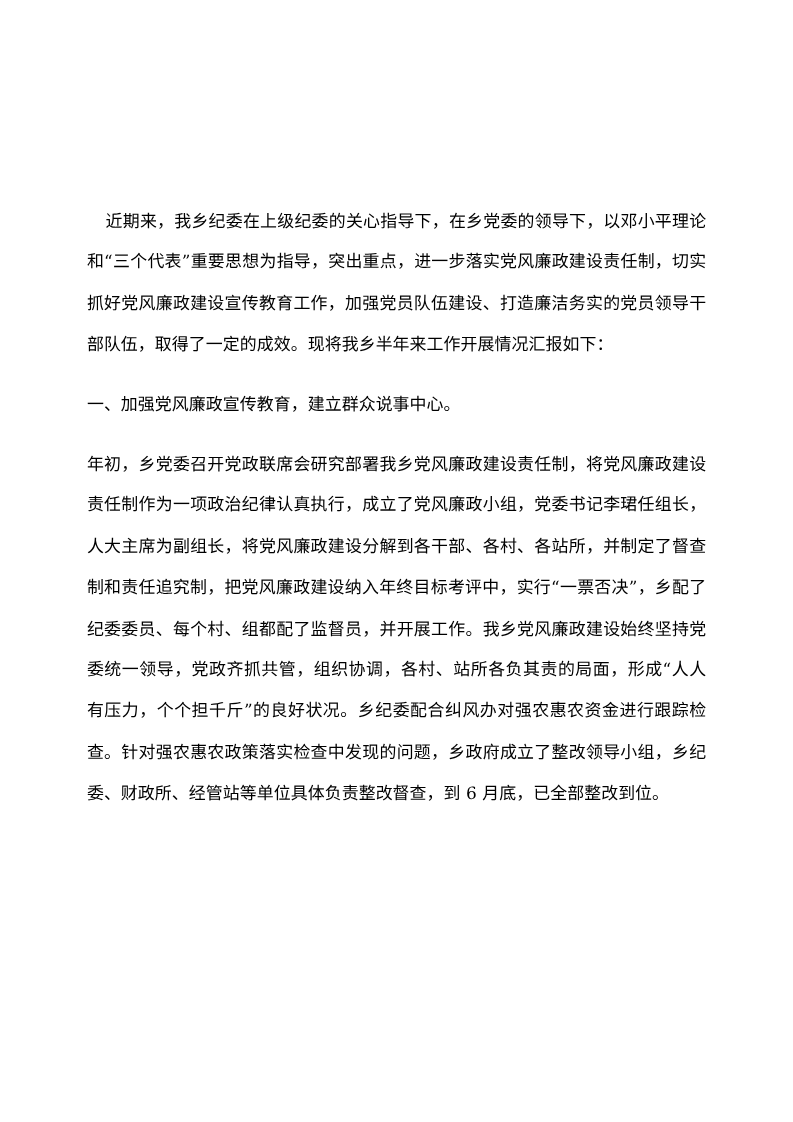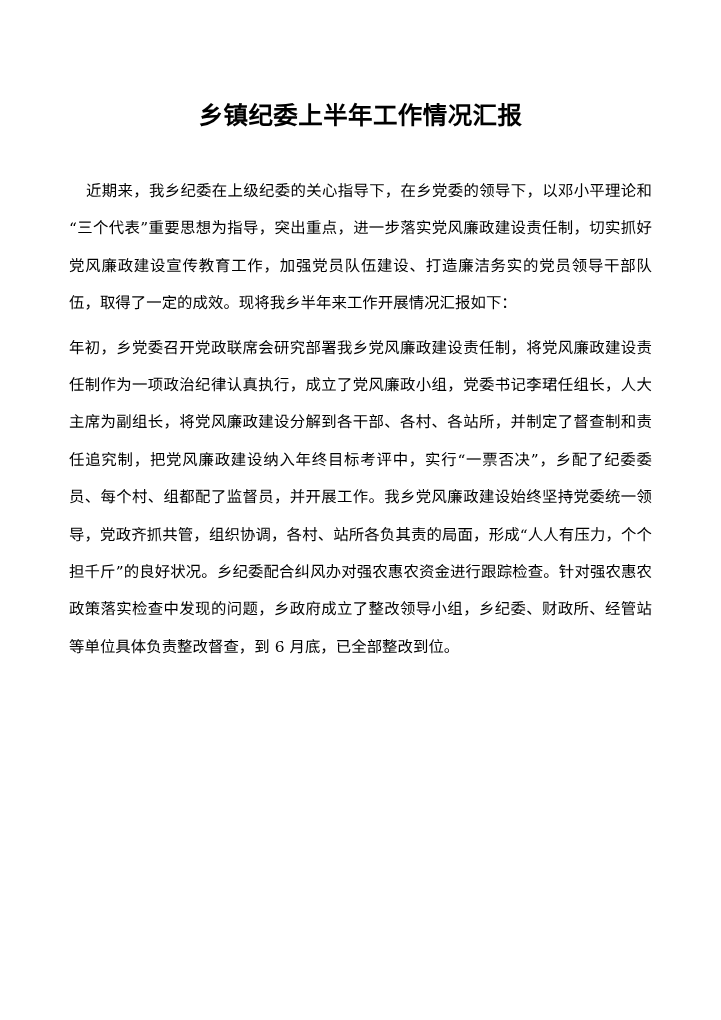--- a/index.html
+++ b/index.html
@@ -42,21 +42,21 @@
   }
 
   .body-block {
     position: absolute;
     left: 62px;
     top: 166px;
     width: 597px;
   }
 
   p.para {
-    margin: 7px;
+    margin: 17px;
     padding: 0;
     font-size: 15.4px;
     line-height: 37.4px;
     text-align: justify;
     text-justify: inter-ideograph;
     text-align-last: left;
     letter-spacing: 0.05px;
     word-break: break-all;
     font-family: "DejaVu Serif", "Liberation Serif", serif;
   }
@@ -73,26 +73,26 @@
     width: 721px;
     height: 105px;
     background: #ffffff;
   }
 </style>
 </head>
 <body>
 
 <div class="page">
 
-  <h1 class="doc-title">乡镇纪委上半年工作情况汇报</h1>
 
   <div class="body-block">
 
     <p class="para indent">近期来，我乡纪委在上级纪委的关心指导下，在乡党委的领导下，以邓小平理论和“三个代表”重要思想为指导，突出重点，进一步落实党风廉政建设责任制，切实抓好党风廉政建设宣传教育工作，加强党员队伍建设、打造廉洁务实的党员领导干部队伍，取得了一定的成效。现将我乡半年来工作开展情况汇报如下：</p>
 
+    <p class="para">一、加强党风廉政宣传教育，建立群众说事中心。</p>
 
 
     <p class="para">年初，乡党委召开党政联席会研究部署我乡党风廉政建设责任制，将党风廉政建设责任制作为一项政治纪律认真执行，成立了党风廉政小组，党委书记李珺任组长，人大主席为副组长，将党风廉政建设分解到各干部、各村、各站所，并制定了督查制和责任追究制，把党风廉政建设纳入年终目标考评中，实行“一票否决”，乡配了纪委委员、每个村、组都配了监督员，并开展工作。我乡党风廉政建设始终坚持党委统一领导，党政齐抓共管，组织协调，各村、站所各负其责的局面，形成“人人有压力，个个担千斤”的良好状况。乡纪委配合纠风办对强农惠农资金进行跟踪检查。针对强农惠农政策落实检查中发现的问题，乡政府成立了整改领导小组，乡纪委、财政所、经管站等单位具体负责整改督查，到 6 月底，已全部整改到位。</p>
 
 
   </div>
 
   <div class="clip-guard"></div>
 
 </div>

